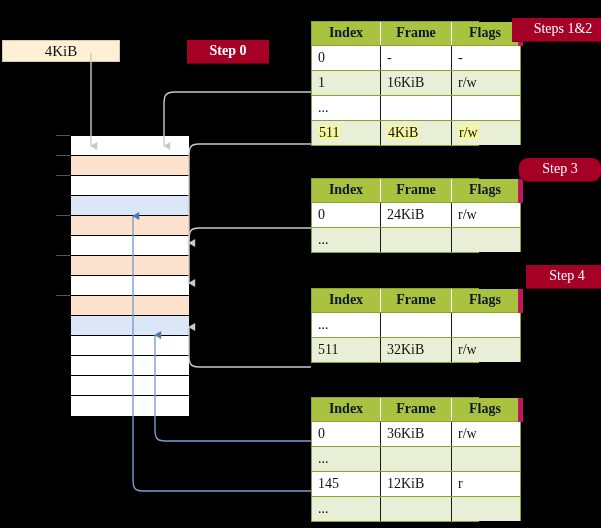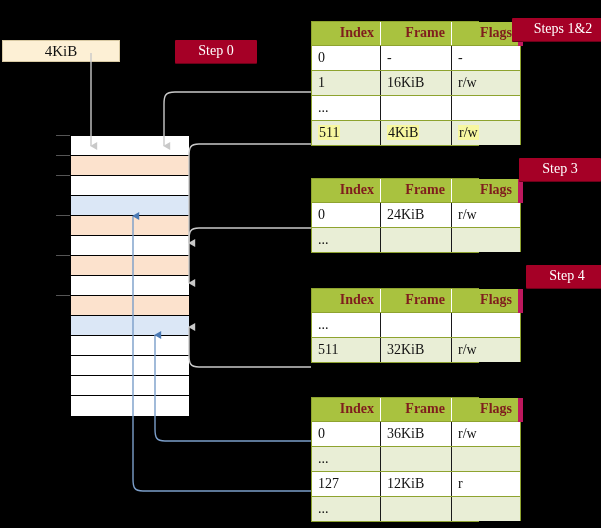--- a/index.html
+++ b/index.html
@@ -42,23 +42,23 @@
     border-collapse:collapse;
     background:#ffffff;
     box-sizing:border-box;
     border:1px solid #8ea32f;
     font-family:"Liberation Serif", serif;
     font-size:14px;
   }
   .ptable table{border-collapse:collapse;width:100%;table-layout:fixed;}
   .ptable th{
     background:#a9c23f;
-    color:#7f1d1d;
+    color:#0f172a;
     font-weight:bold;
-    text-align:right;
+    text-align:center;
     padding:3px 6px 4px 6px;
     border-right:1px solid #ffffff;
     border-bottom:1px solid #8ea32f;
     font-size:14px;
     white-space:nowrap;
   }
   .ptable th:last-child{border-right:5px solid #be185d;}
   .ptable td{
     padding:3px 6px 4px 6px;
     border-right:1px solid #1a1a1a;
@@ -252,34 +252,34 @@
               <td>0</td>
               <td>36KiB</td>
               <td>r/w</td>
             </tr>
             <tr class="alt">
               <td>...</td>
               <td></td>
               <td></td>
             </tr>
             <tr class="plain">
-              <td>127</td>
+              <td>145</td>
               <td>12KiB</td>
               <td>r</td>
             </tr>
             <tr class="alt">
               <td>...</td>
               <td></td>
               <td></td>
             </tr>
           </tbody>
         </table>
       </div>
     </div>
 
   <div id="badges-host">
-      <div class="badge" style="left: 175px; top: 40px; width: 64px;">Step 0</div>
+      <div class="badge" style="left: 187px; top: 40px; width: 64px; font-weight: bold;">Step 0</div>
       <div class="badge" style="left: 512px; top: 18px; width: 84px;">Steps 1&amp;2</div>
-      <div class="badge" style="left: 519px; top: 158px; width: 64px;">Step 3</div>
+      <div class="badge" style="left: 519px; top: 158px; width: 64px; border-radius: 9px;">Step 3</div>
       <div class="badge" style="left: 514px; top: 265px; width: 64px; margin-left: 12px;">Step 4</div>
     </div>
 
 </div>
 
 </body></html>

